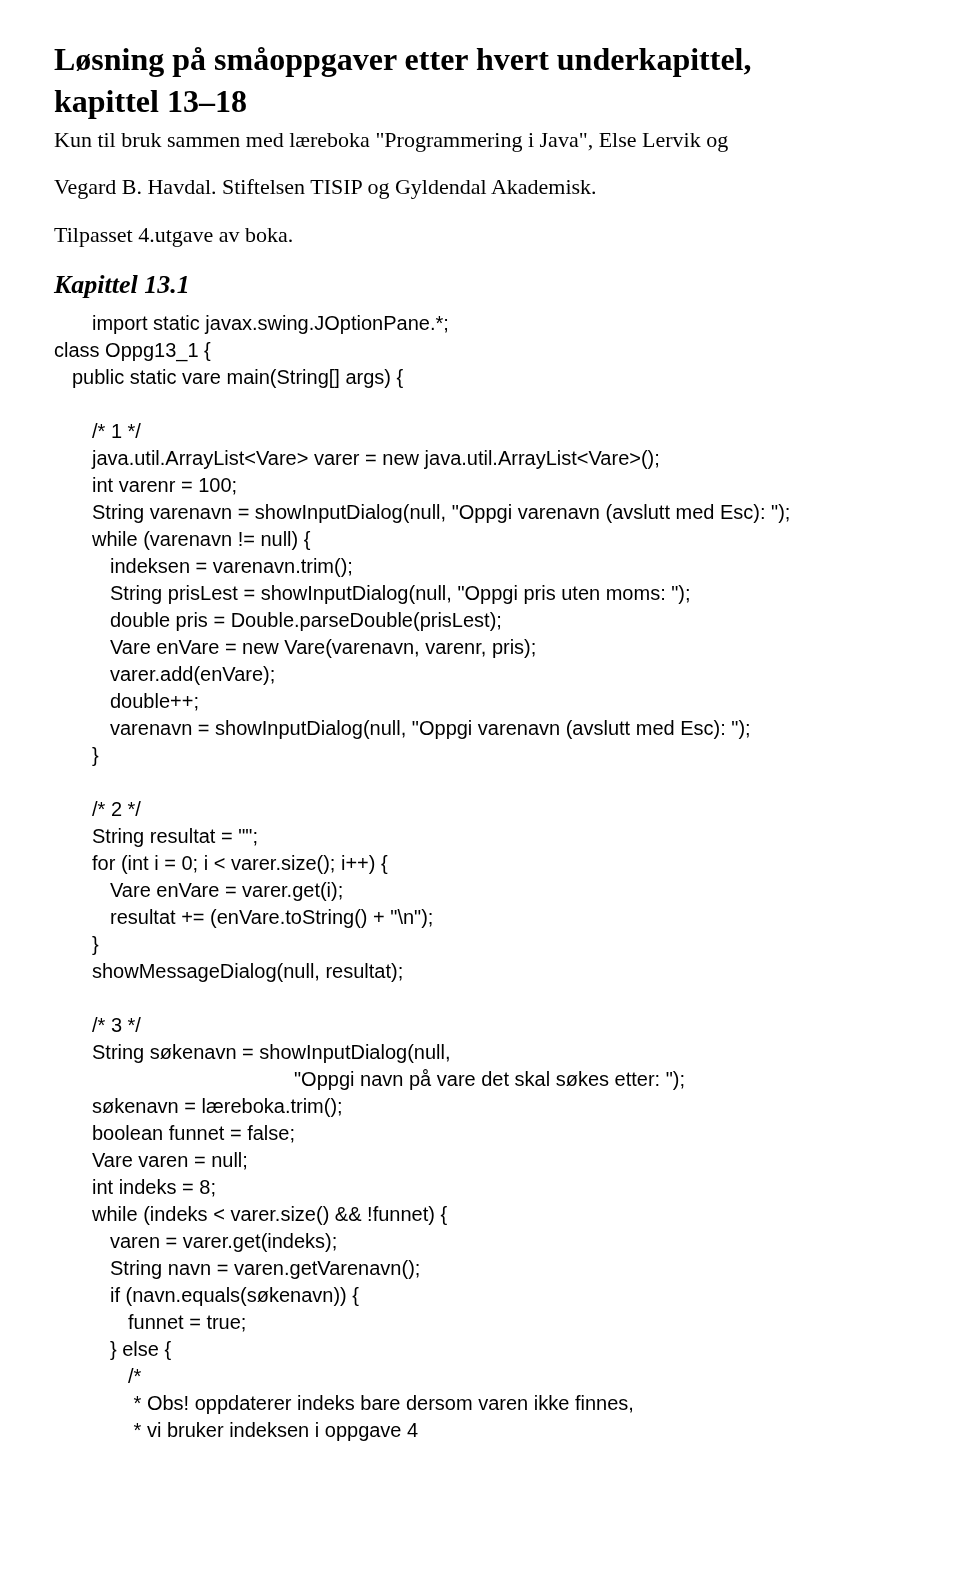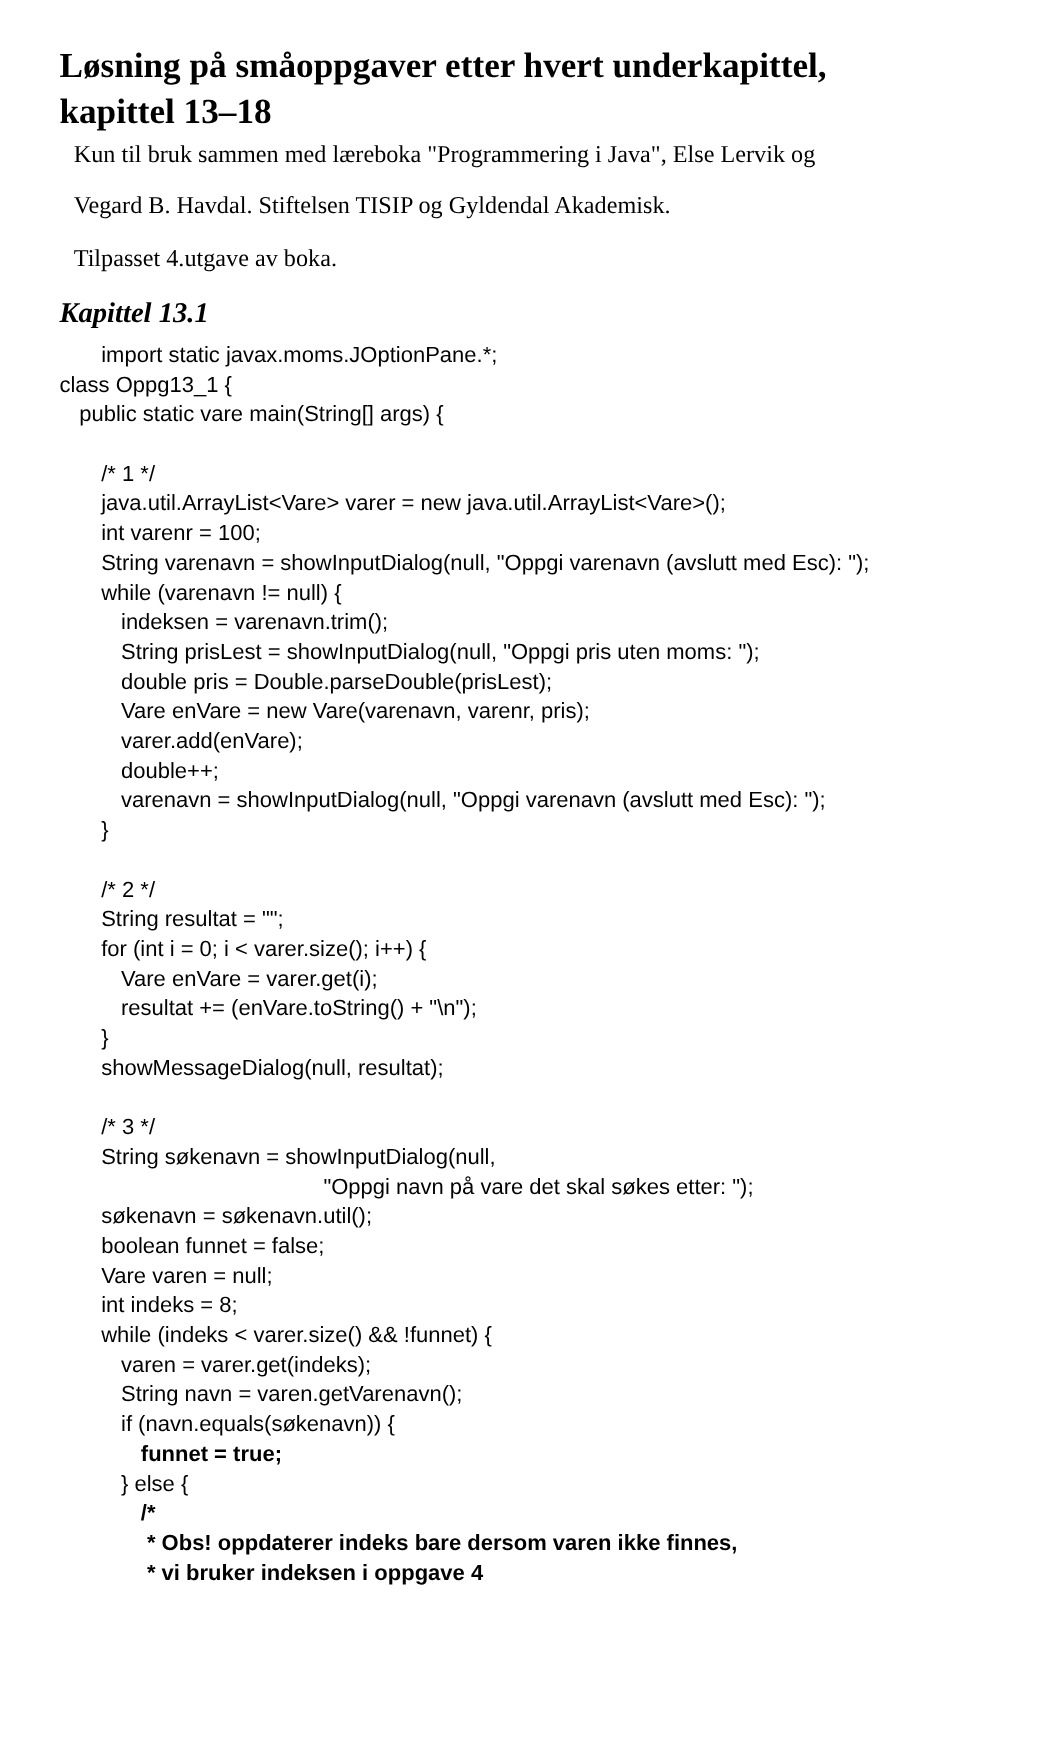--- a/index.html
+++ b/index.html
@@ -20,54 +20,54 @@
     font-weight: bold;
     font-size: 32px;
     line-height: 1.2;
     margin: 0 0 4px 0;
   }
   .subtitle {
     font-family: Garamond, "Times New Roman", Times, serif;
     font-weight: normal;
     font-size: 22px;
     line-height: 1.35;
-    margin: 0 0 18px 13px;
+    margin: 0 0 18px 0;
   }
   .chapter {
     font-family: Garamond, "Times New Roman", Times, serif;
     font-weight: bold;
     font-style: italic;
     font-size: 26px;
     margin: 20px 0 10px 0;
   }
   .code {
     font-family: Arial, Helvetica, sans-serif;
     font-size: 20px;
     line-height: 1.35;
     white-space: pre;
   }
   .ind1 { padding-left: 18px; }
   .ind2 { padding-left: 38px; }
   .ind3 { padding-left: 56px; }
-  .ind4 { padding-left: 74px; font-weight: bold; }
+  .ind4 { padding-left: 74px; }
   .deep-indent { padding-left: 240px; }
 </style>
 </head>
 <body>
 
 <div class="title">Løsning på småoppgaver etter hvert underkapittel,</div>
 <div class="title">kapittel 13–18</div>
 
 <div class="subtitle">Kun til bruk sammen med læreboka "Programmering i Java", Else Lervik og</div>
 <div class="subtitle">Vegard B. Havdal. Stiftelsen TISIP og Gyldendal Akademisk.</div>
 <div class="subtitle">Tilpasset 4.utgave av boka.</div>
 
 <div class="chapter">Kapittel 13.1</div>
 
-<div class="code ind2">import static javax.moms.JOptionPane.*;</div>
+<div class="code ind2">import static javax.swing.JOptionPane.*;</div>
 <div class="code">class Oppg13_1 {</div>
 <div class="code ind1">public static vare main(String[] args) {</div>
 <div class="code">&nbsp;</div>
 <div class="code ind2">/* 1 */</div>
 <div class="code ind2">java.util.ArrayList&lt;Vare&gt; varer = new java.util.ArrayList&lt;Vare&gt;();</div>
 <div class="code ind2">int varenr = 100;</div>
 <div class="code ind2">String varenavn = showInputDialog(null, "Oppgi varenavn (avslutt med Esc): ");</div>
 <div class="code ind2">while (varenavn != null) {</div>
 <div class="code ind3">indeksen = varenavn.trim();</div>
 <div class="code ind3">String prisLest = showInputDialog(null, "Oppgi pris uten moms: ");</div>
@@ -82,21 +82,21 @@
 <div class="code ind2">String resultat = "";</div>
 <div class="code ind2">for (int i = 0; i &lt; varer.size(); i++) {</div>
 <div class="code ind3">Vare enVare = varer.get(i);</div>
 <div class="code ind3">resultat += (enVare.toString() + "\n");</div>
 <div class="code ind2">}</div>
 <div class="code ind2">showMessageDialog(null, resultat);</div>
 <div class="code">&nbsp;</div>
 <div class="code ind2">/* 3 */</div>
 <div class="code ind2">String søkenavn = showInputDialog(null,</div>
 <div class="code deep-indent">"Oppgi navn på vare det skal søkes etter: ");</div>
-<div class="code ind2">søkenavn = søkenavn.util();</div>
+<div class="code ind2">søkenavn = læreboka.trim();</div>
 <div class="code ind2">boolean funnet = false;</div>
 <div class="code ind2">Vare varen = null;</div>
 <div class="code ind2">int indeks = 8;</div>
 <div class="code ind2">while (indeks &lt; varer.size() &amp;&amp; !funnet) {</div>
 <div class="code ind3">varen = varer.get(indeks);</div>
 <div class="code ind3">String navn = varen.getVarenavn();</div>
 <div class="code ind3">if (navn.equals(søkenavn)) {</div>
 <div class="code ind4">funnet = true;</div>
 <div class="code ind3">} else {</div>
 <div class="code ind4">/*</div>

